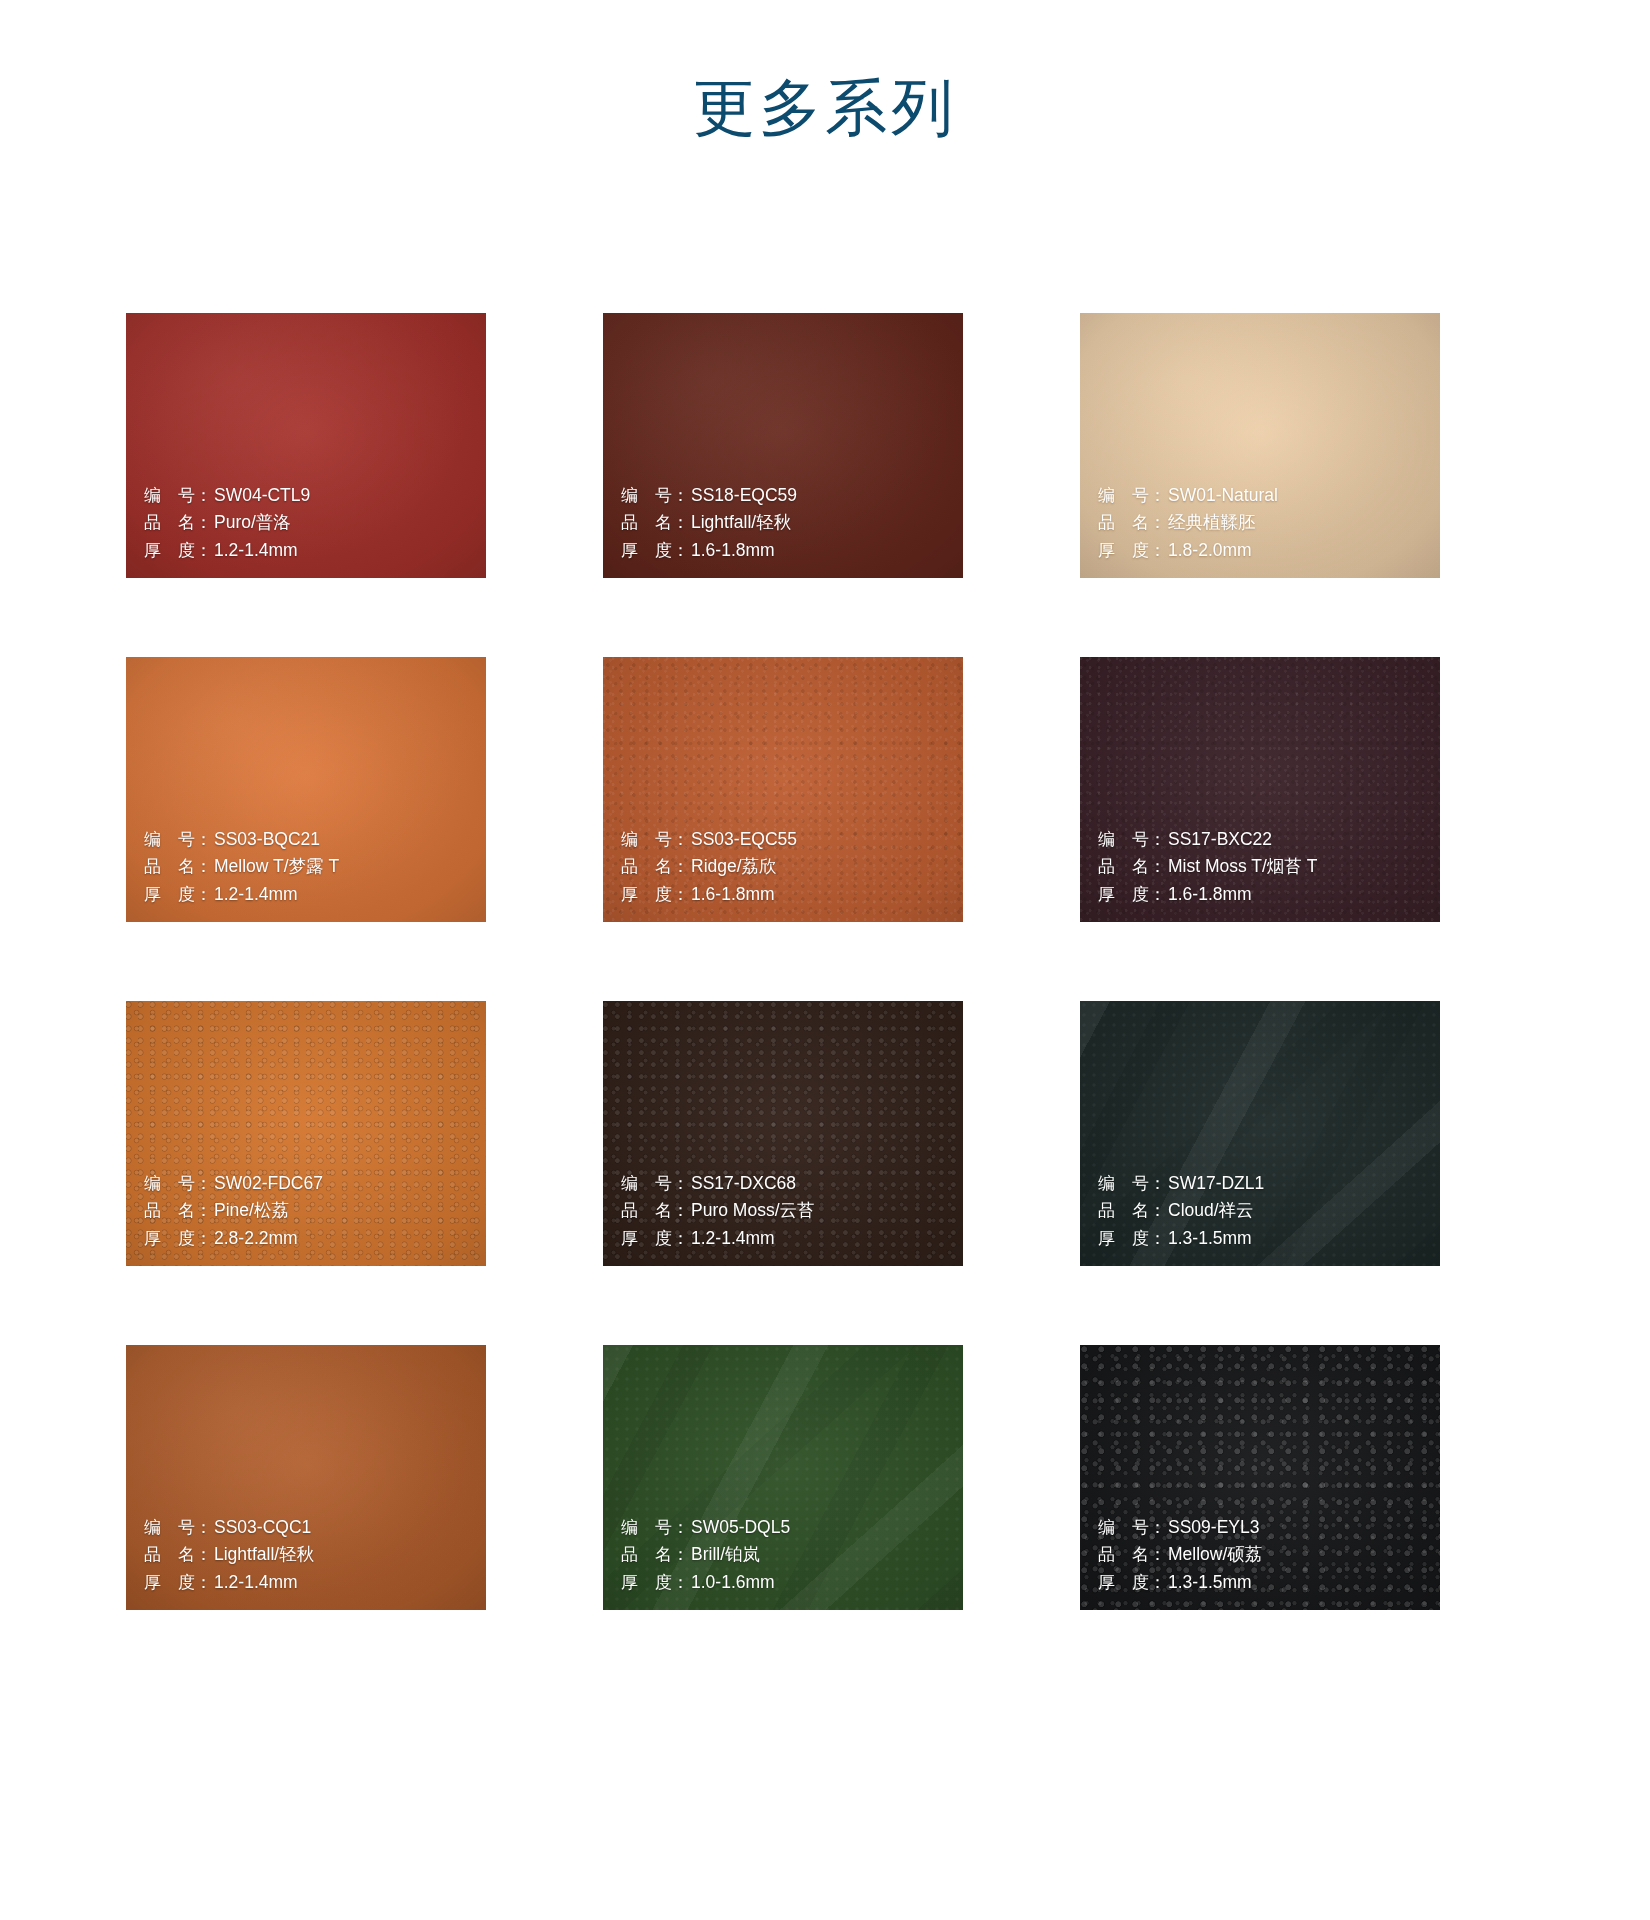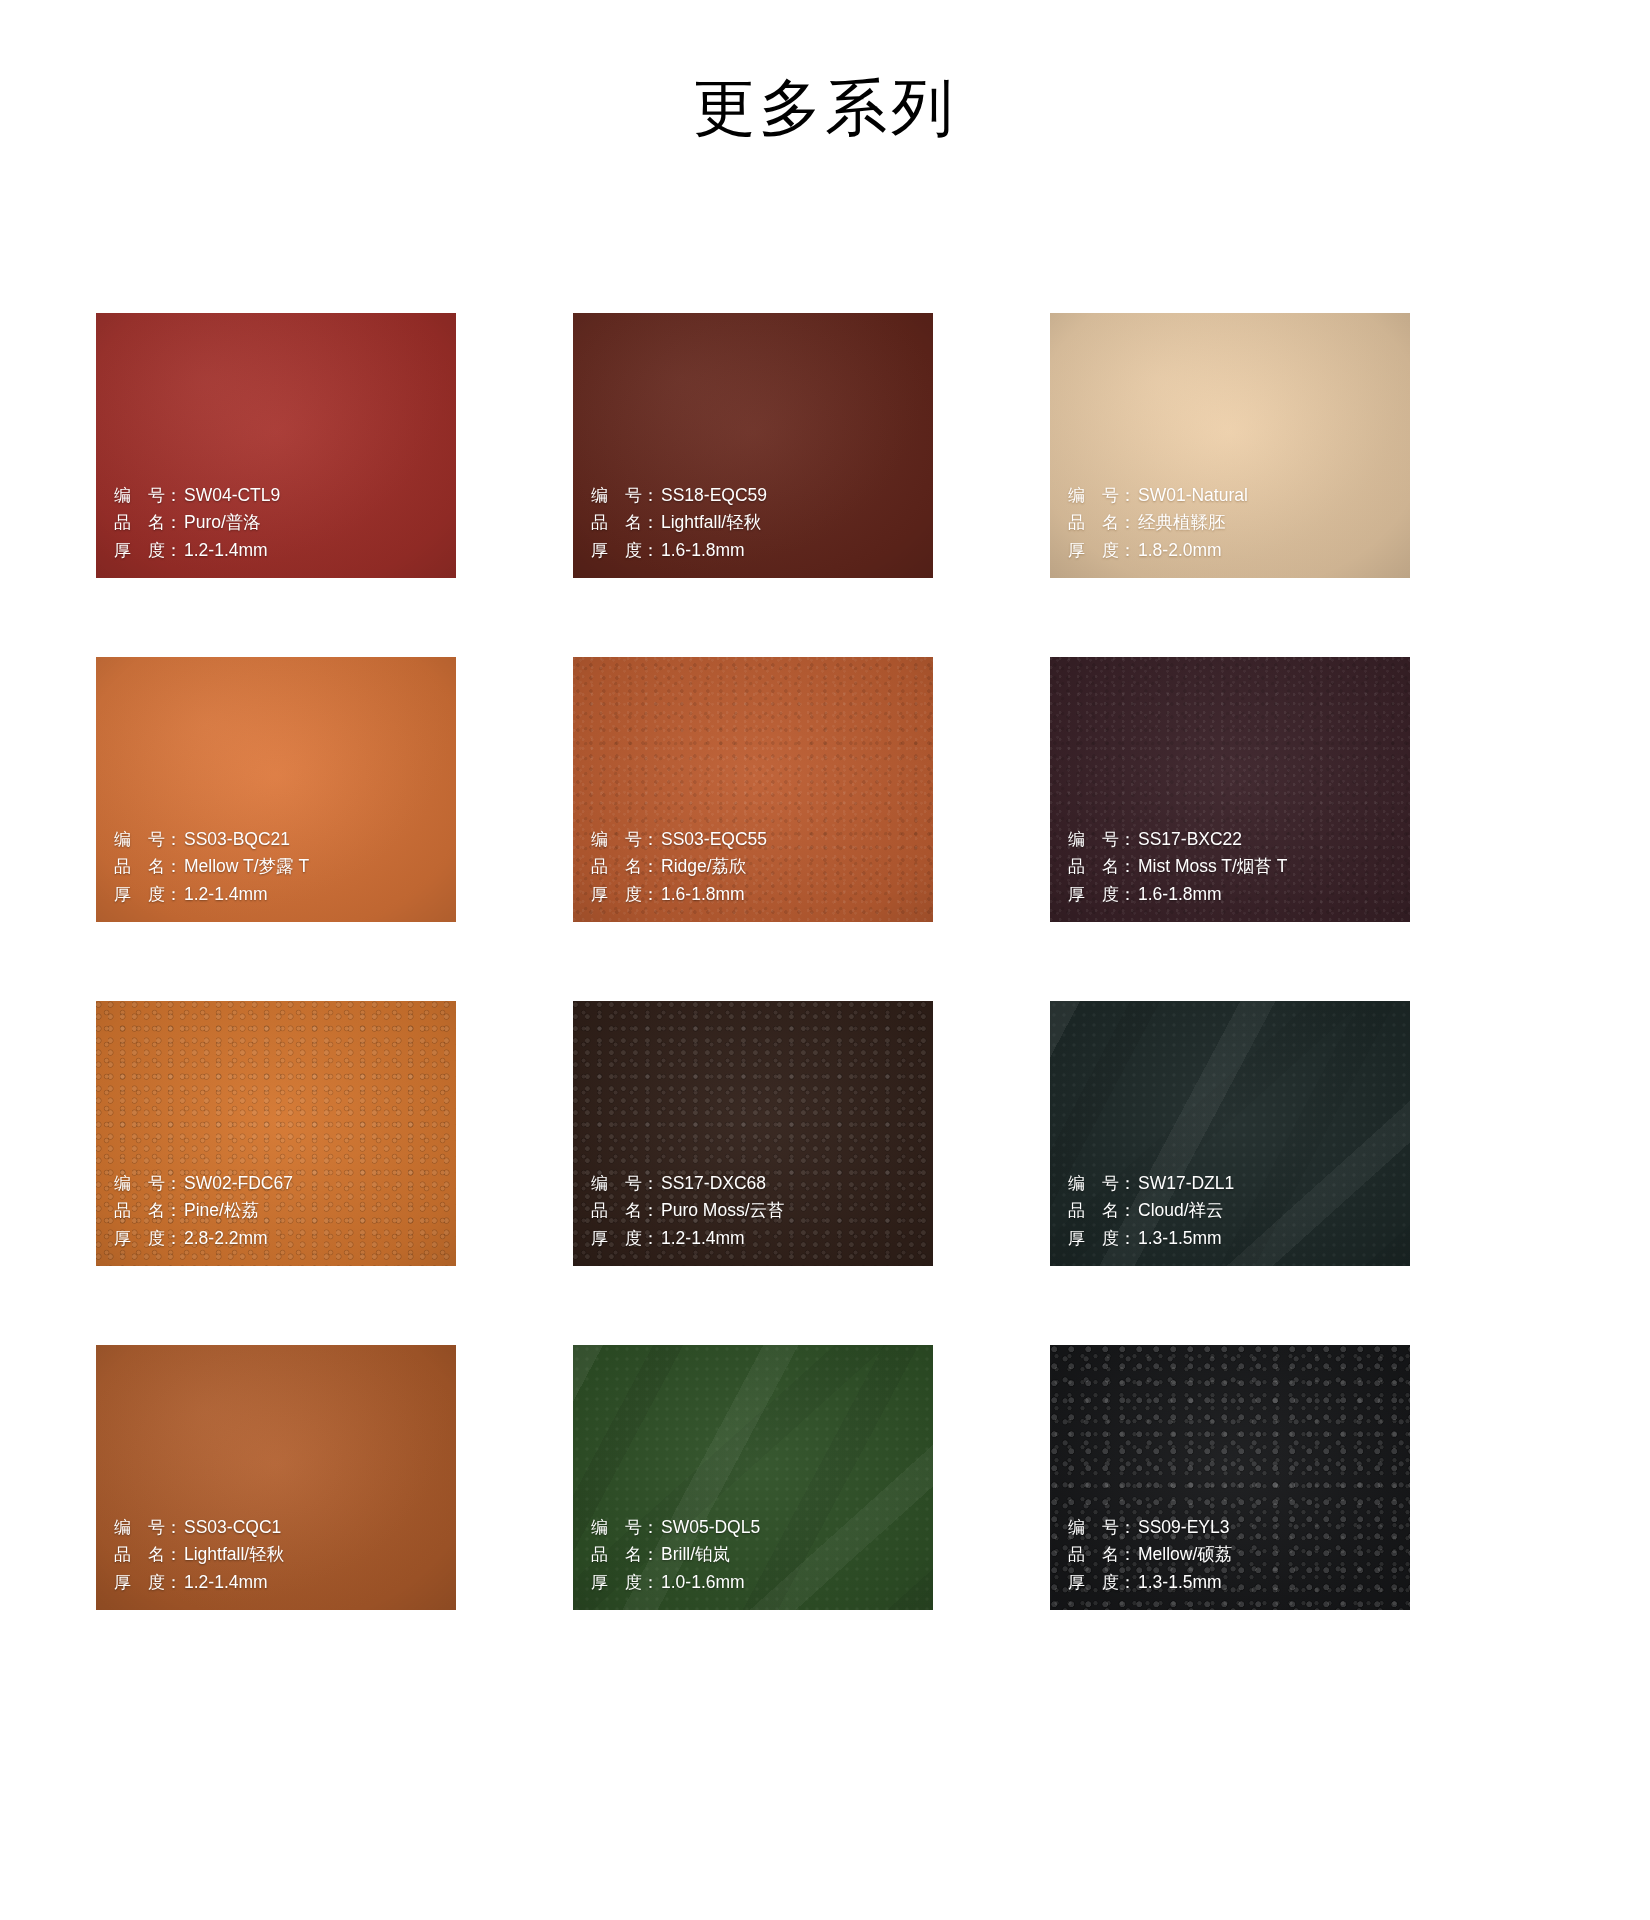--- a/index.html
+++ b/index.html
@@ -23,29 +23,29 @@
   .page-title {
     position:absolute;
     top:72px;
     left:0;
     width:1650px;
     text-align:center;
     font-size:62px;
     line-height:1.15;
     font-weight:400;
     letter-spacing:4px;
-    color:#000000;
+    color:#0c4a6e;
     font-family:"DejaVu Sans","Liberation Sans",sans-serif;
   }
 
   
   .swatch-grid {
     position:absolute;
     top:313px;
-    left:96px;
+    left:126px;
     width:1430px;
     display:grid;
     grid-template-columns:repeat(3, 360px);
     column-gap:117px;
     row-gap:79px;
   }
 
   .swatch-card {
     position:relative;
     width:360px;

